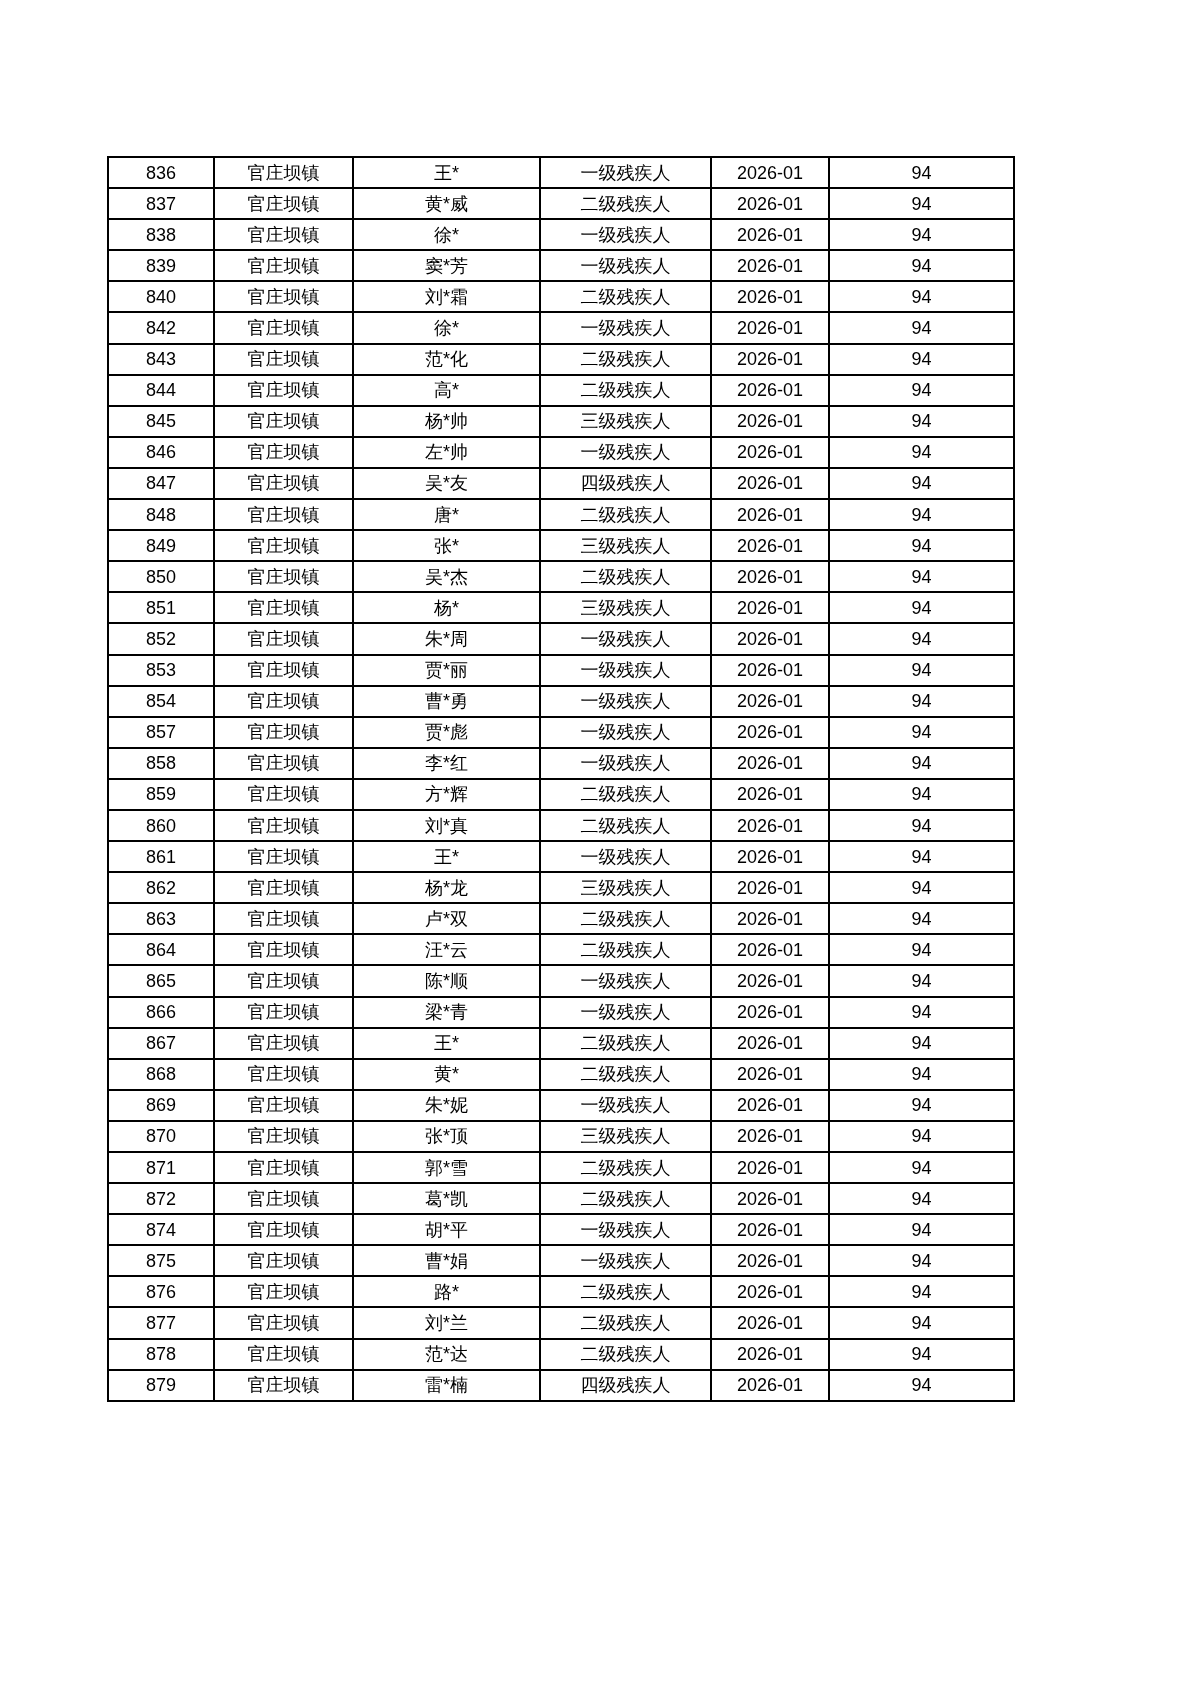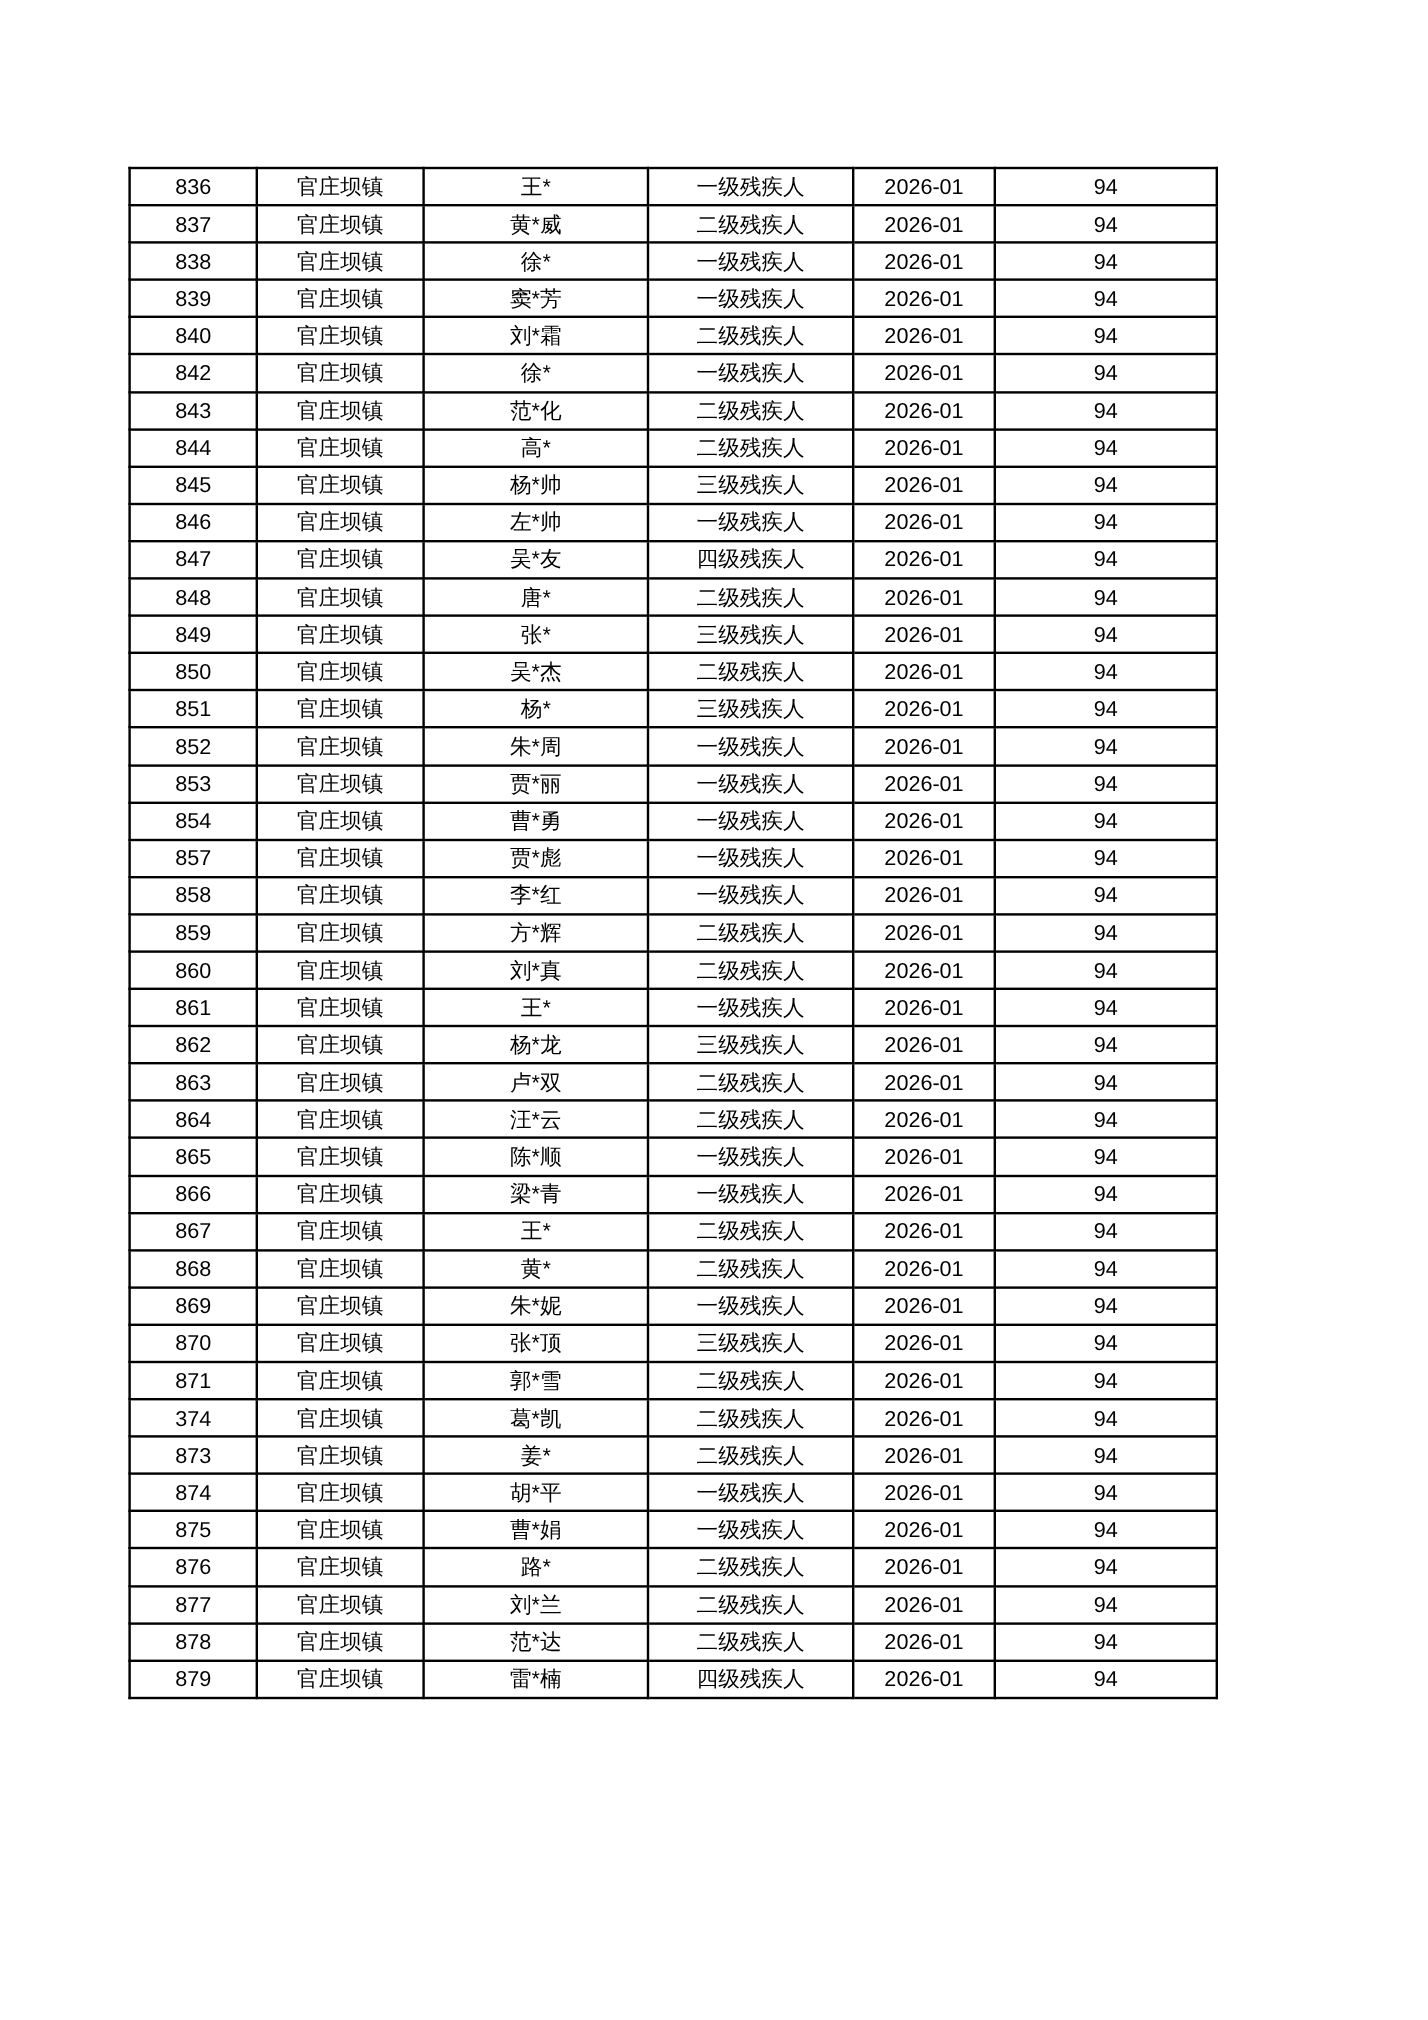--- a/index.html
+++ b/index.html
@@ -16,21 +16,21 @@
   .page {
     position: absolute;
     left: 0; top: 0;
     width: 1190px;
     height: 1683px;
     background: #ffffff;
   }
   table.data-table {
     position: absolute;
     left: 107px;
-    top: 139px;
+    top: 156px;
     width: 906px;
     border-collapse: collapse;
     table-layout: fixed;
   }
   table.data-table td {
     border: 2px solid #000000;
     height: 29.1px;
     padding: 0;
     text-align: center;
     vertical-align: middle;
@@ -320,31 +320,23 @@
   </tr>
         <tr>
     <td>871</td>
     <td>官庄坝镇</td>
     <td>郭*雪</td>
     <td>二级残疾人</td>
     <td>2026-01</td>
     <td>94</td>
   </tr>
         <tr>
-    <td>374</td>
+    <td>872</td>
     <td>官庄坝镇</td>
     <td>葛*凯</td>
-    <td>二级残疾人</td>
-    <td>2026-01</td>
-    <td>94</td>
-  </tr>
-        <tr>
-    <td>873</td>
-    <td>官庄坝镇</td>
-    <td>姜*</td>
     <td>二级残疾人</td>
     <td>2026-01</td>
     <td>94</td>
   </tr>
         <tr>
     <td>874</td>
     <td>官庄坝镇</td>
     <td>胡*平</td>
     <td>一级残疾人</td>
     <td>2026-01</td>

